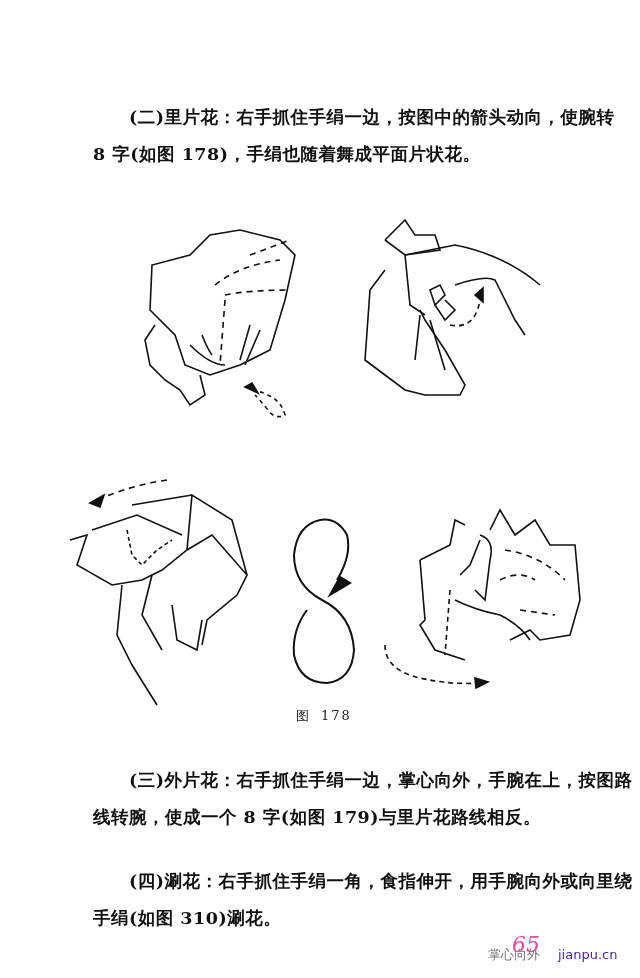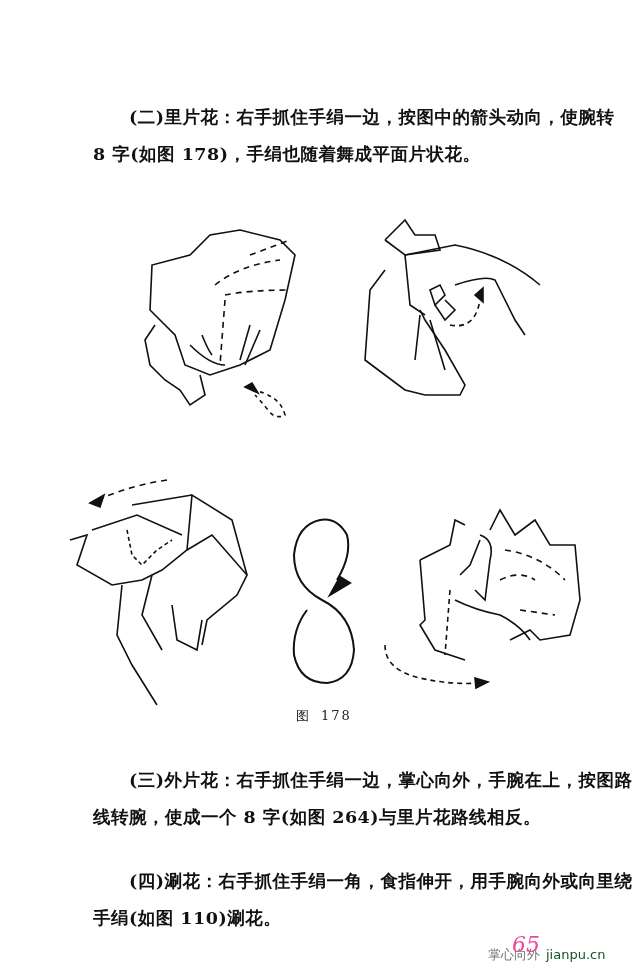--- a/index.html
+++ b/index.html
@@ -13,21 +13,21 @@
     #p3 { top: 863px; }
     .fig { position: absolute; }
     .fig svg { display: block; }
     .caption { position: absolute; top: 707px; left: 296px; font-size: 13px;
                letter-spacing: 2px; color: #222; }
     .caption span { margin-right: 10px; }
     .footer { position: absolute; top: 946px; left: 488px; font-size: 13px; color: #666; }
     .footer .pageno { position: absolute; left: 24px; top: -14px; font-style: italic;
                       font-size: 22px; color: #ec4899; font-family: "DejaVu Serif", serif; }
     .footer .site-cn { color: #777; }
-    .footer .site-en { color: #14532d; font-family: "DejaVu Sans", sans-serif; margin-left: 6px; }
+    .footer .site-en { color: #4c1d95; font-family: "DejaVu Sans", sans-serif; margin-left: 18px; }
   </style>
 </head>
 <body>
 
 <div id="p1" class="para">
   <span class="indent"></span><span>(二)里片花：右手抓住手绢一边，按图中的箭头动向，使腕转 8 字(如图 178)，手绢也随着舞成平面片状花。</span>
 </div>
 
 <div class="fig" style="left:130px; top:215px;">
   <svg width="200" height="205" viewBox="0 0 200 205" fill="none" stroke="#111" stroke-width="1.6">
@@ -97,23 +97,23 @@
     <path d="M5 155 Q5 180 40 188 Q70 195 100 193" stroke-dasharray="5 4"></path>
     <path d="M95 188 L108 192 L96 198 Z" fill="#111"></path>
   </svg>
 </div>
 
 <div class="caption">
   <span>图</span><span>178</span>
 </div>
 
 <div id="p2" class="para">
-  <span class="indent"></span><span>(三)外片花：右手抓住手绢一边，掌心向外，手腕在上，按图路线转腕，使成一个 8 字(如图 264)与里片花路线相反。</span>
+  <span class="indent"></span><span>(三)外片花：右手抓住手绢一边，掌心向外，手腕在上，按图路线转腕，使成一个 8 字(如图 179)与里片花路线相反。</span>
 </div>
 
 <div id="p3" class="para">
-  <span class="indent"></span><span>(四)涮花：右手抓住手绢一角，食指伸开，用手腕向外或向里绕手绢(如图 110)涮花。</span>
+  <span class="indent"></span><span>(四)涮花：右手抓住手绢一角，食指伸开，用手腕向外或向里绕手绢(如图 310)涮花。</span>
 </div>
 
 <div class="footer">
   <span class="pageno">65</span>
   <span class="site-cn">掌心向外</span><span class="site-en">jianpu.cn</span>
 </div>
 
 </body></html>

